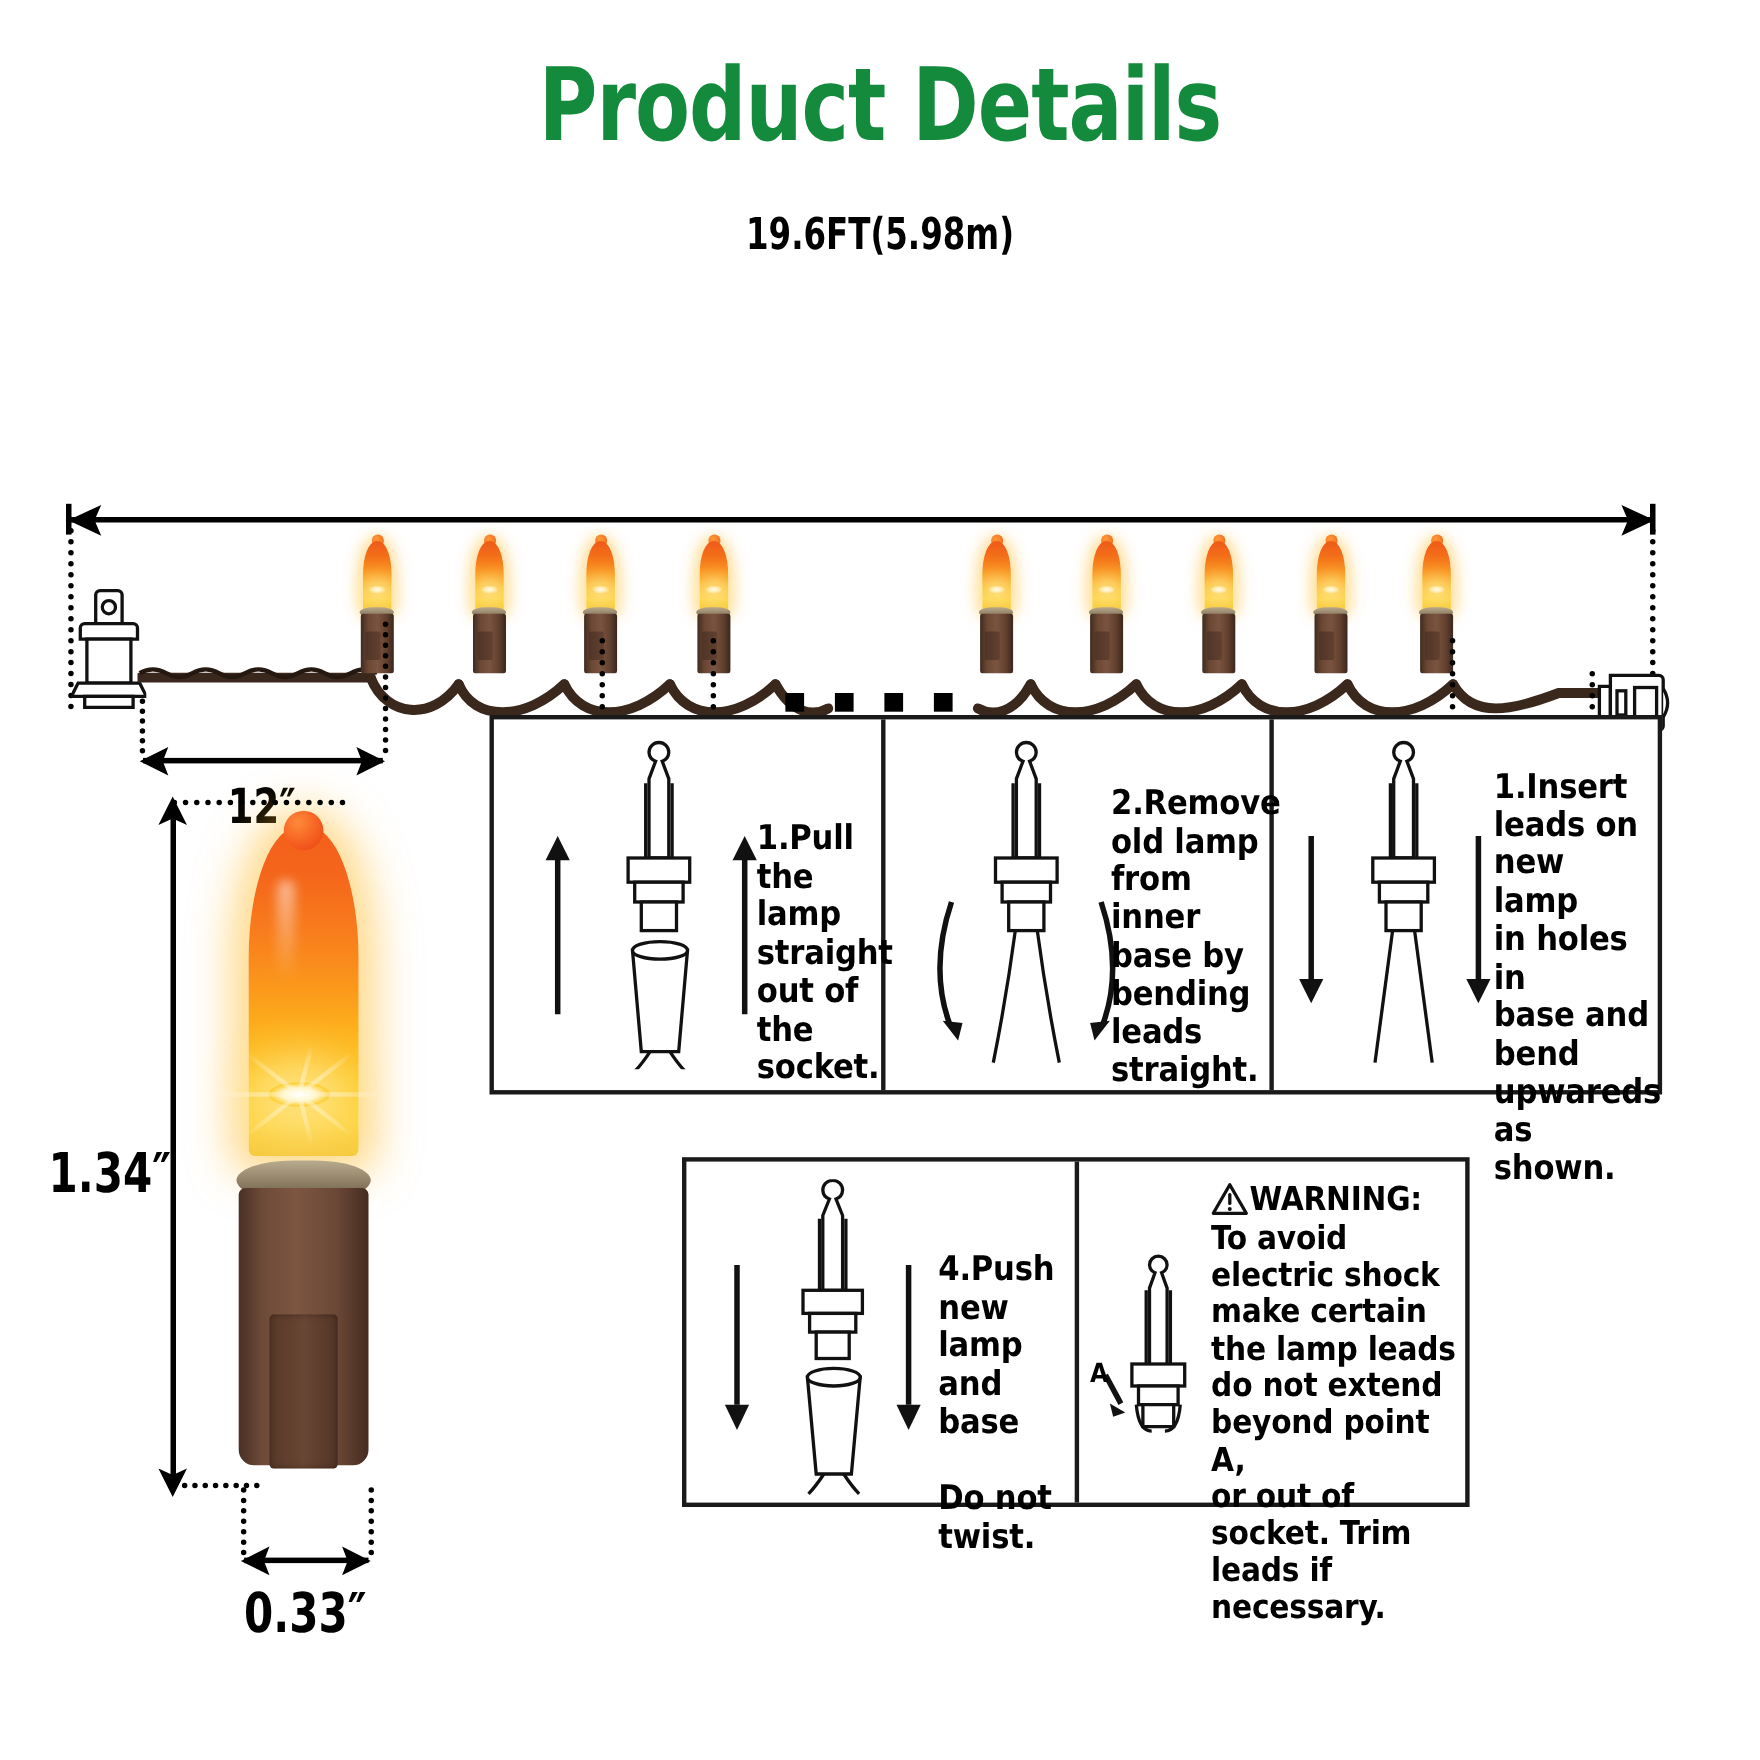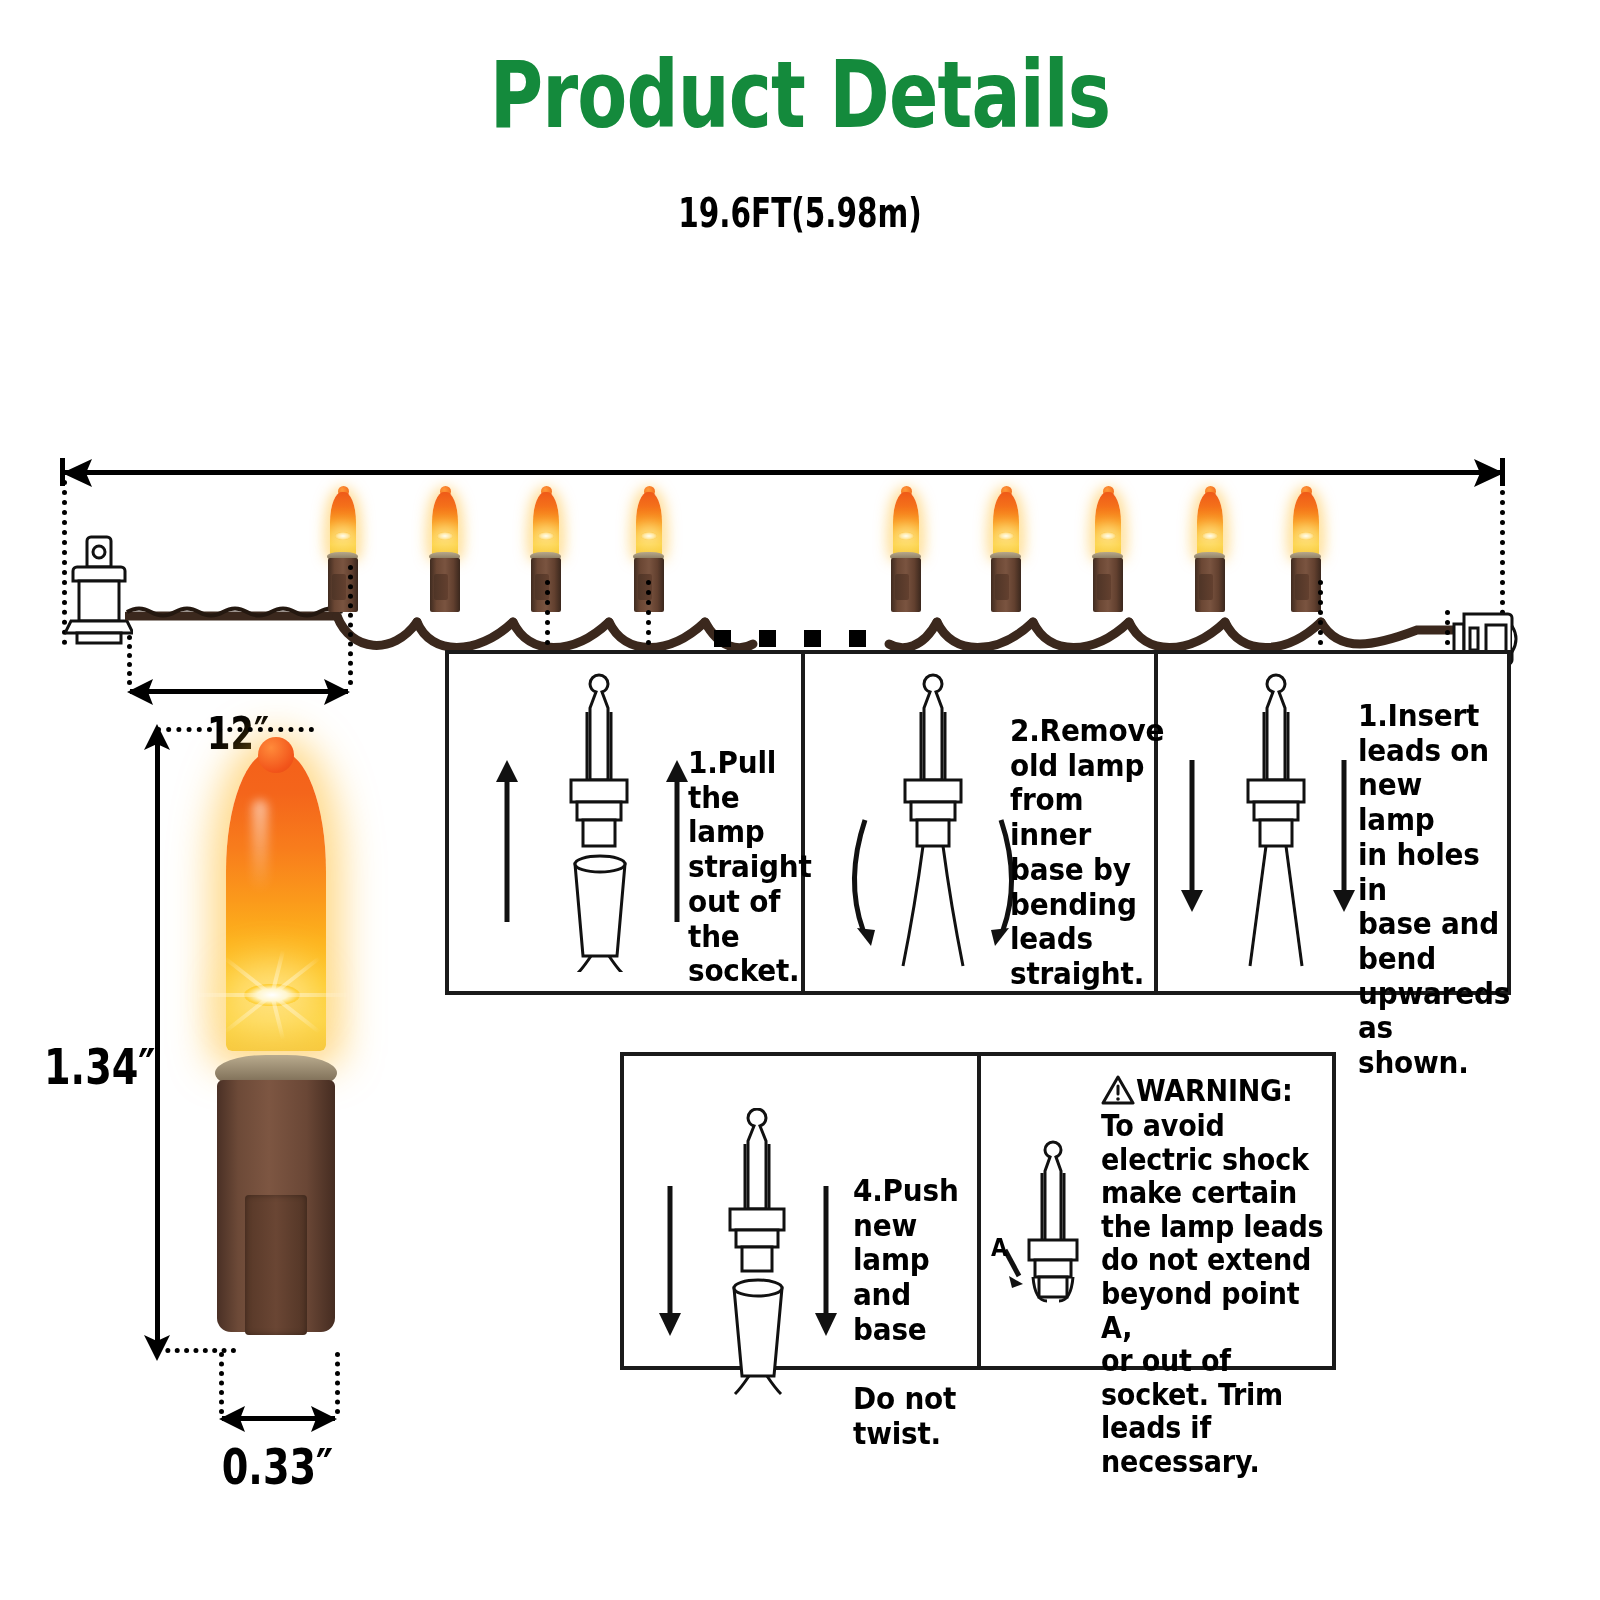--- a/index.html
+++ b/index.html
@@ -399,21 +399,21 @@
 base and
 bend
 upwareds
 as shown.</div>
 </div>
 
 <div class="abs panel-box" style="left:620px;top:1052px;width:716px;height:318px;">
   <div class="abs vsep" style="left:353px;top:0;height:310px;"></div>
 </div>
 
-<div class="abs" style="left:620px;top:1052px;width:353px;height:318px;margin-top:36px;">
+<div class="abs" style="left:620px;top:1052px;width:353px;height:318px;">
   <svg class="abs" style="left:28px;top:20px;" width="220" height="290" viewBox="0 0 220 290">
     <path d="M100 10 a9 9 0 0 1 18 0 a9 9 0 0 1 -6 8 l6 15 v68 h-18 v-68 l6 -15 a9 9 0 0 1 -6 -8 z" fill="#fff" stroke="#111" stroke-width="3"></path>
     <path d="M97 36 v65" fill="none" stroke="#111" stroke-width="3"></path>
     <path d="M121 36 v65" fill="none" stroke="#111" stroke-width="3"></path>
     <rect x="82" y="101" width="54" height="21" fill="#fff" stroke="#111" stroke-width="3"></rect>
     <rect x="88" y="122" width="42" height="17" fill="#fff" stroke="#111" stroke-width="3"></rect>
     <rect x="94" y="139" width="30" height="24" fill="#fff" stroke="#111" stroke-width="3"></rect>
     <path d="M86 180 h48 l-8 88 h-32 z" fill="#fff" stroke="#111" stroke-width="3"></path>
     <ellipse cx="110" cy="180" rx="24" ry="8" fill="#fff" stroke="#111" stroke-width="3"></ellipse>
     <path d="M101 268 q-8 12 -14 18" fill="none" stroke="#111" stroke-width="3"></path>

